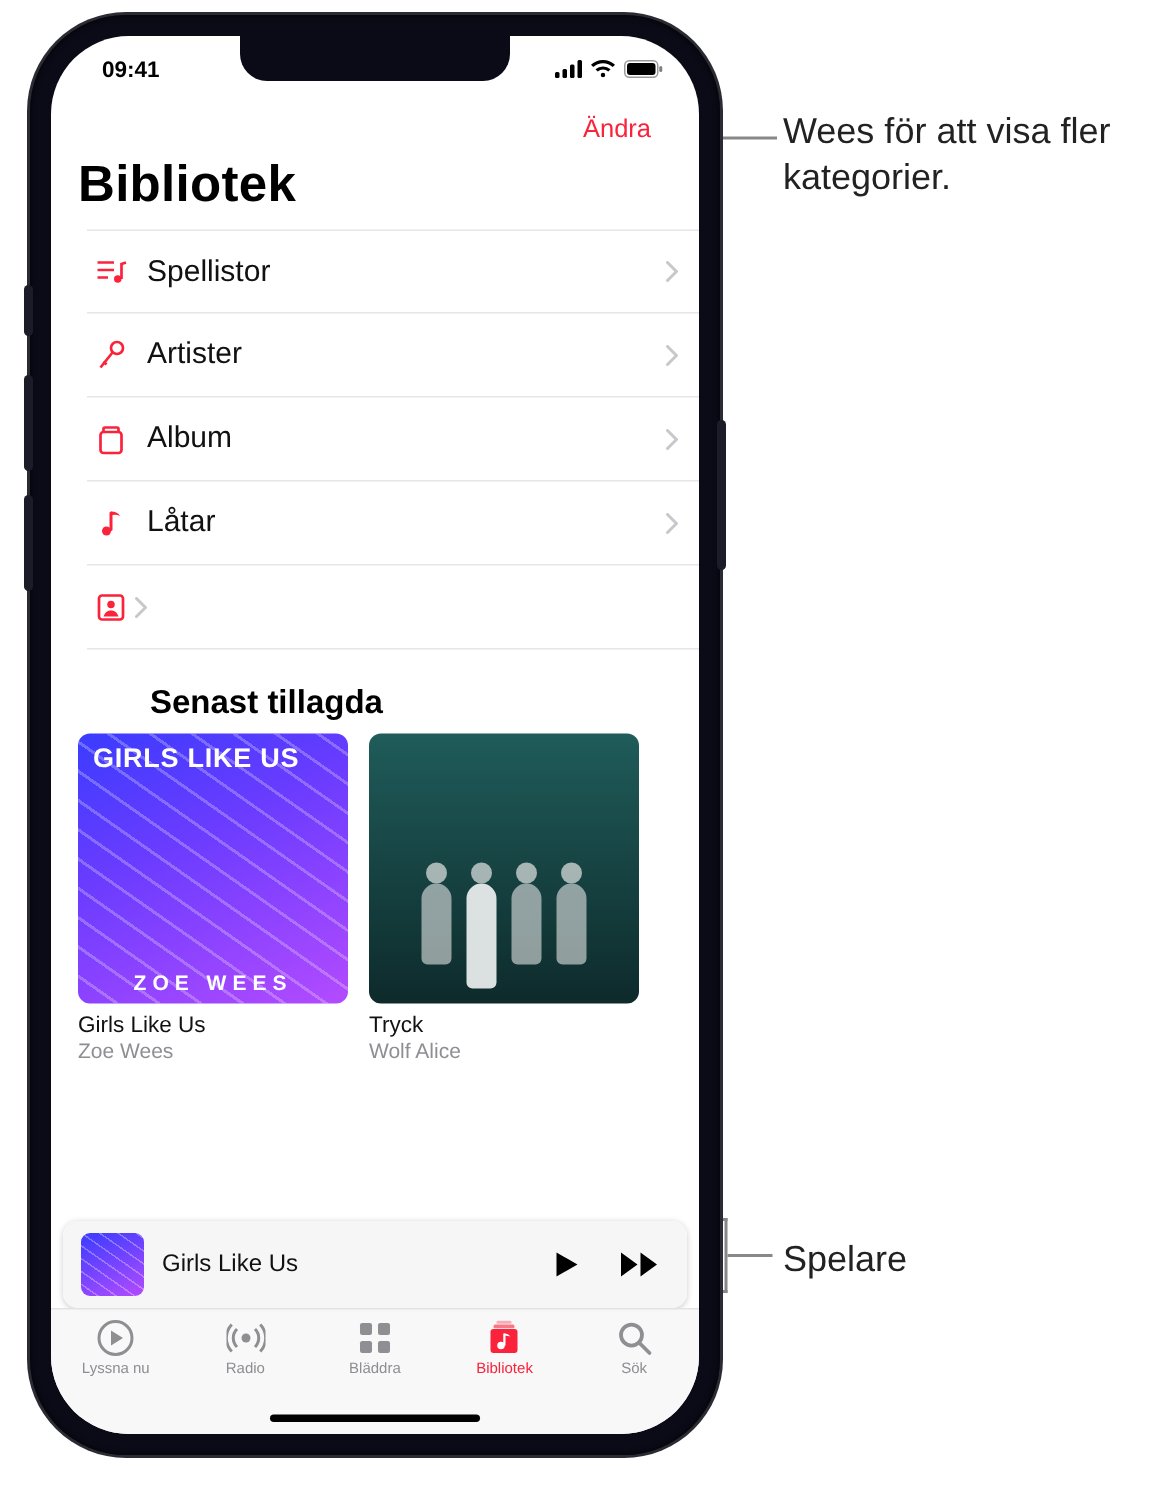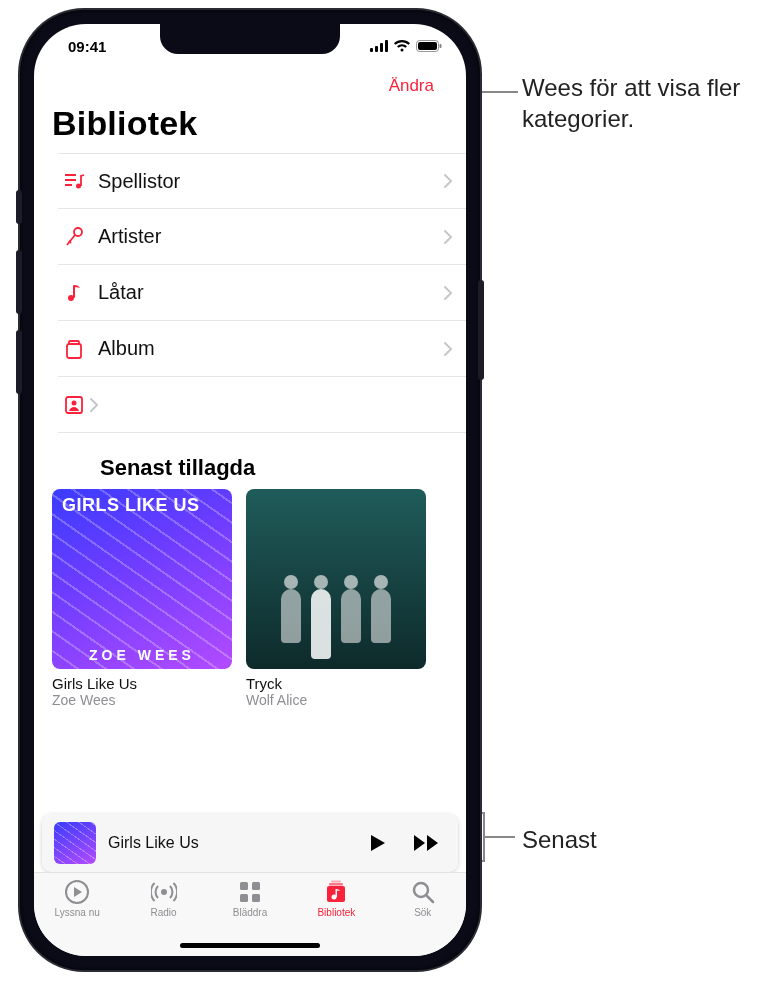--- a/index.html
+++ b/index.html
@@ -210,21 +210,21 @@
 </style>
 </head>
 <body>
 
 <div class="annotation" style="left:522px; top:72px; width:230px;">
   <span>Wees för att visa fler kategorier.</span>
 </div>
 <div style="position:absolute; left:452px; top:91px; width:66px; height:2px; background:#888;"></div>
 
 <div class="annotation" style="left:522px; top:824px;">
-  <span>Senast</span>
+  <span>Spelare</span>
 </div>
 <div style="position:absolute; left:483px; top:812px; width:2px; height:50px; background:#888;"></div>
 <div style="position:absolute; left:478px; top:812px; width:7px; height:2px; background:#888;"></div>
 <div style="position:absolute; left:478px; top:860px; width:7px; height:2px; background:#888;"></div>
 <div style="position:absolute; left:485px; top:836px; width:30px; height:2px; background:#888;"></div>
 
 <div class="phone">
   <div class="side-button right"></div>
   <div class="side-button left1"></div>
   <div class="side-button left2"></div>
@@ -296,42 +296,42 @@
         <span class="cat-label">Artister</span>
         <span class="chev">
           <svg width="8" height="14" viewBox="0 0 8 14">
               <path d="M1 1l6 6-6 6" stroke="#c7c7cc" stroke-width="2" fill="none" stroke-linecap="round"></path>
             </svg>
         </span>
       </div>
 
       <div class="category-row">
         <span class="cat-icon">
+          <svg width="24" height="24" viewBox="0 0 24 24" fill="none" stroke="#fa233b" stroke-width="1.8">
+              <rect x="5" y="7" width="14" height="14" rx="2"></rect>
+              <path d="M7 7V5a1 1 0 011-1h8a1 1 0 011 1v2"></path>
+            </svg>
+        </span>
+        <span class="cat-label">Album</span>
+        <span class="chev">
+          <svg width="8" height="14" viewBox="0 0 8 14">
+              <path d="M1 1l6 6-6 6" stroke="#c7c7cc" stroke-width="2" fill="none" stroke-linecap="round"></path>
+            </svg>
+        </span>
+      </div>
+
+      <div class="category-row">
+        <span class="cat-icon">
           <svg width="24" height="24" viewBox="0 0 24 24" fill="#fa233b">
               <circle cx="9" cy="17" r="3"></circle>
               <rect x="11" y="4" width="2" height="13" rx="1"></rect>
               <path d="M12 4c3 0 5 1 6 3-2-1-4-1-6-.5V4z"></path>
             </svg>
         </span>
         <span class="cat-label">Låtar</span>
-        <span class="chev">
-          <svg width="8" height="14" viewBox="0 0 8 14">
-              <path d="M1 1l6 6-6 6" stroke="#c7c7cc" stroke-width="2" fill="none" stroke-linecap="round"></path>
-            </svg>
-        </span>
-      </div>
-
-      <div class="category-row">
-        <span class="cat-icon">
-          <svg width="24" height="24" viewBox="0 0 24 24" fill="none" stroke="#fa233b" stroke-width="1.8">
-              <rect x="5" y="7" width="14" height="14" rx="2"></rect>
-              <path d="M7 7V5a1 1 0 011-1h8a1 1 0 011 1v2"></path>
-            </svg>
-        </span>
-        <span class="cat-label">Album</span>
         <span class="chev">
           <svg width="8" height="14" viewBox="0 0 8 14">
               <path d="M1 1l6 6-6 6" stroke="#c7c7cc" stroke-width="2" fill="none" stroke-linecap="round"></path>
             </svg>
         </span>
       </div>
 
       <div class="category-row">
         <span class="cat-icon">
           <svg width="24" height="24" viewBox="0 0 24 24" fill="none" stroke="#fa233b" stroke-width="1.8">

